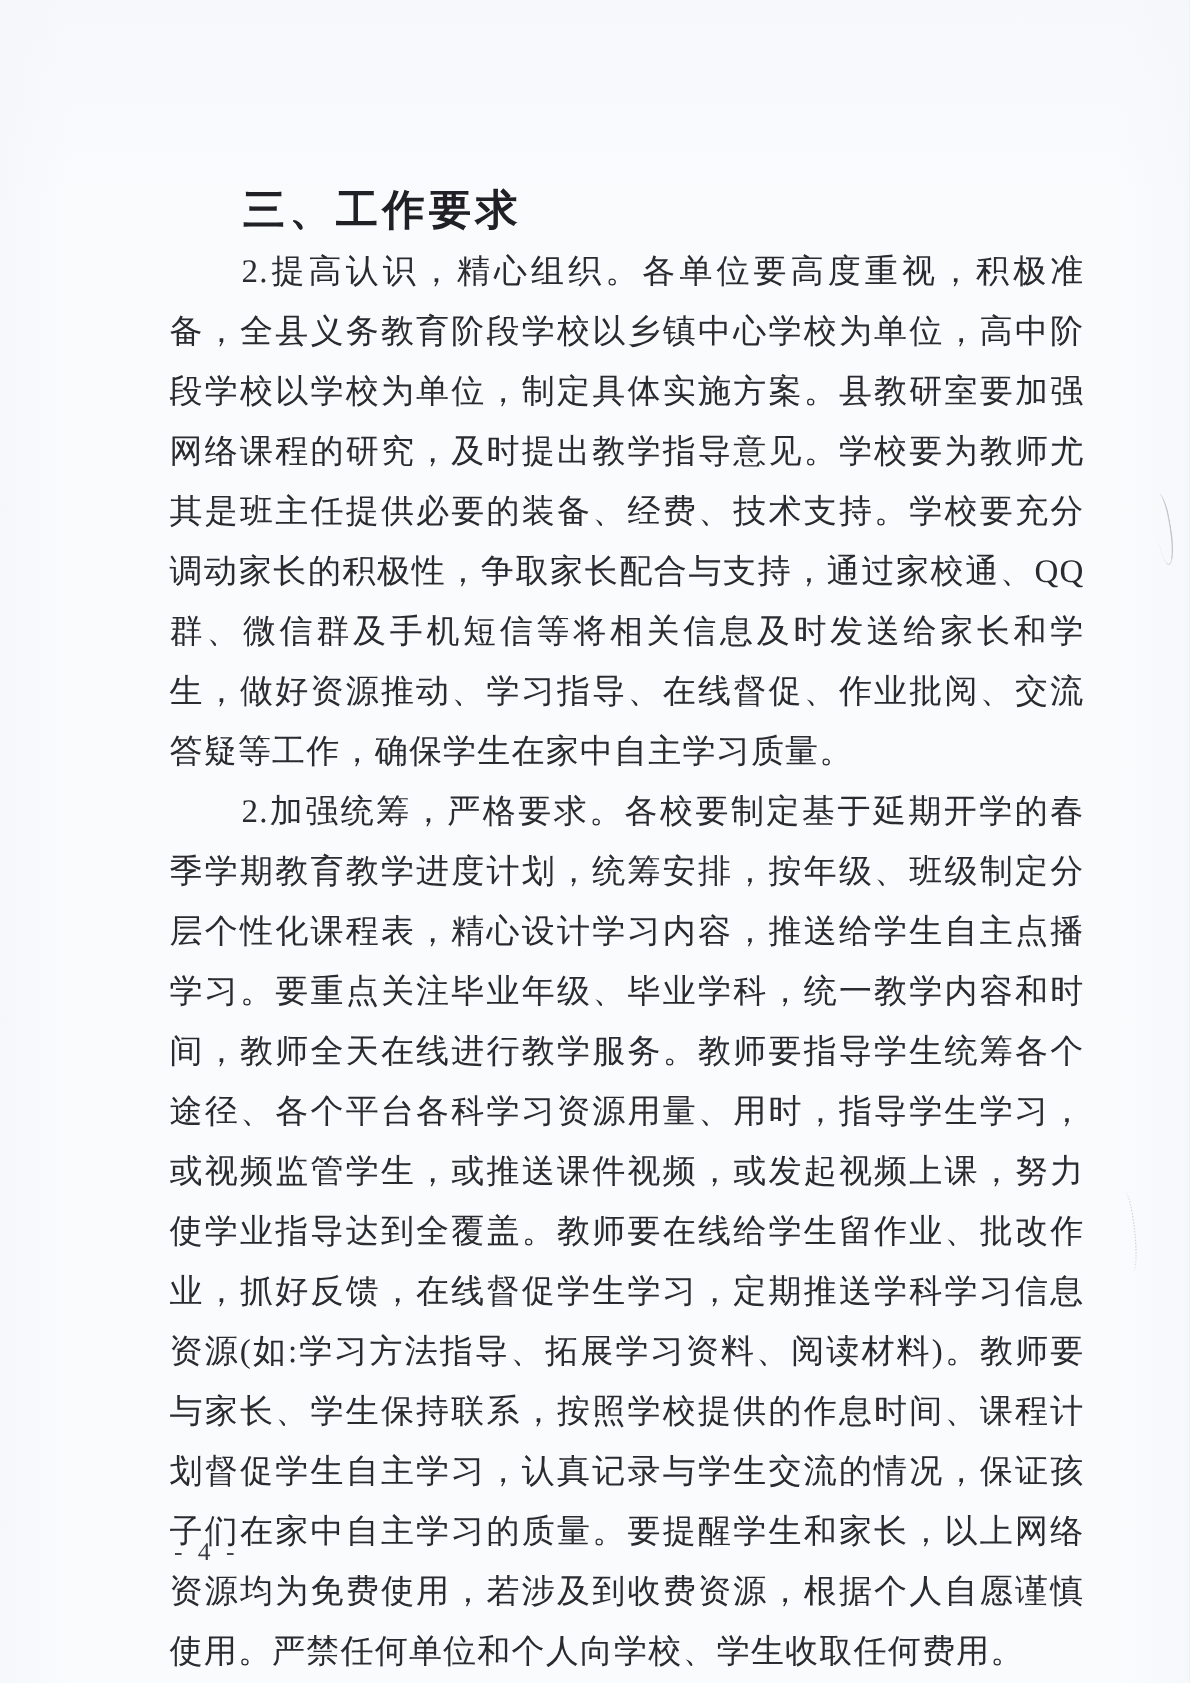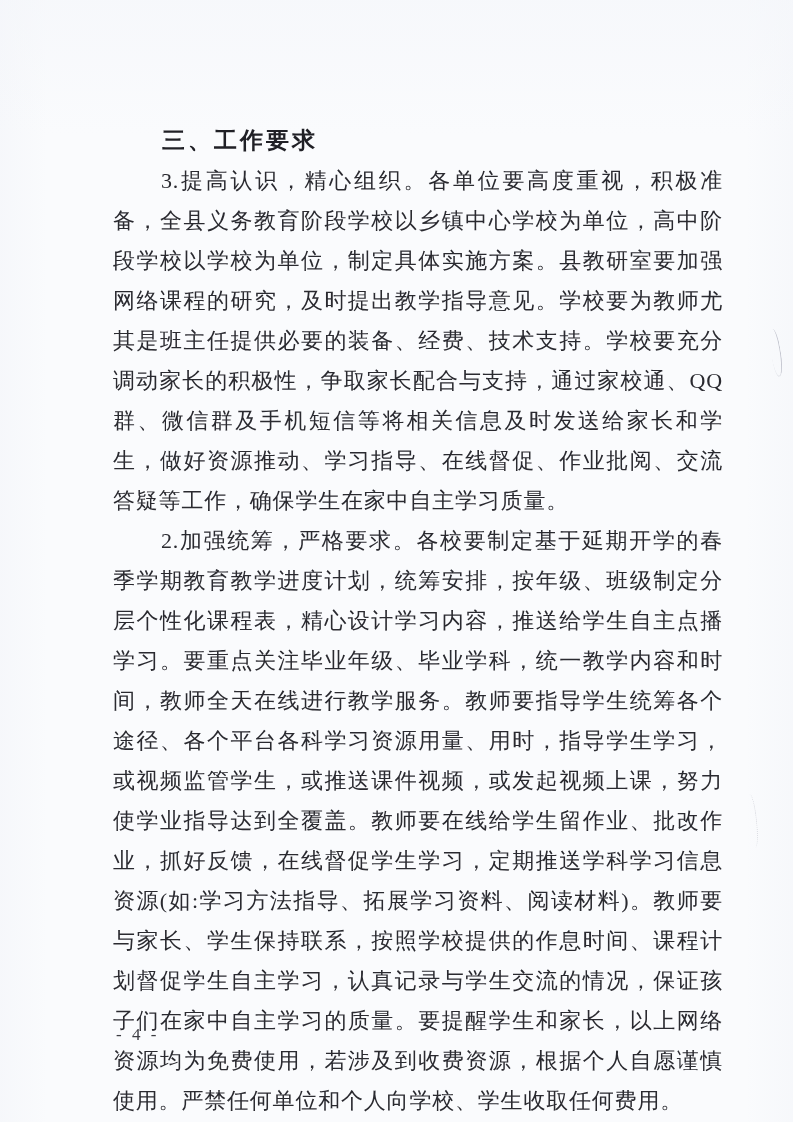--- a/index.html
+++ b/index.html
@@ -26,21 +26,21 @@
     width: 610px;
     color: #2a2a30;
     font-size: 22px;
     line-height: 40px;
     text-align: justify;
     text-justify: inter-ideograph;
   }
   .heading {
     margin: 0;
     padding-left: 49px;
-    font-size: 23px;
+    font-size: 28px;
     line-height: 40px;
     font-weight: 700;
     color: #202026;
     letter-spacing: 3px;
     text-align: left;
   }
   .para {
     margin: 0;
     text-indent: 2.18em;
     letter-spacing: 0.8px;
@@ -80,21 +80,21 @@
     opacity: 0.55;
   }
 </style>
 </head>
 <body>
 
 <div class="page">
 
   <main class="content">
     <h2 class="heading">三、工作要求</h2>
-    <p class="para">3.提高认识，精心组织。各单位要高度重视，积极准备，全县义务教育阶段学校以乡镇中心学校为单位，高中阶段学校以学校为单位，制定具体实施方案。县教研室要加强网络课程的研究，及时提出教学指导意见。学校要为教师尤其是班主任提供必要的装备、经费、技术支持。学校要充分调动家长的积极性，争取家长配合与支持，通过家校通、QQ 群、微信群及手机短信等将相关信息及时发送给家长和学生，做好资源推动、学习指导、在线督促、作业批阅、交流答疑等工作，确保学生在家中自主学习质量。</p>
+    <p class="para">2.提高认识，精心组织。各单位要高度重视，积极准备，全县义务教育阶段学校以乡镇中心学校为单位，高中阶段学校以学校为单位，制定具体实施方案。县教研室要加强网络课程的研究，及时提出教学指导意见。学校要为教师尤其是班主任提供必要的装备、经费、技术支持。学校要充分调动家长的积极性，争取家长配合与支持，通过家校通、QQ 群、微信群及手机短信等将相关信息及时发送给家长和学生，做好资源推动、学习指导、在线督促、作业批阅、交流答疑等工作，确保学生在家中自主学习质量。</p>
     <p class="para">2.加强统筹，严格要求。各校要制定基于延期开学的春季学期教育教学进度计划，统筹安排，按年级、班级制定分层个性化课程表，精心设计学习内容，推送给学生自主点播学习。要重点关注毕业年级、毕业学科，统一教学内容和时间，教师全天在线进行教学服务。教师要指导学生统筹各个途径、各个平台各科学习资源用量、用时，指导学生学习，或视频监管学生，或推送课件视频，或发起视频上课，努力使学业指导达到全覆盖。教师要在线给学生留作业、批改作业，抓好反馈，在线督促学生学习，定期推送学科学习信息资源(如:学习方法指导、拓展学习资料、阅读材料)。教师要与家长、学生保持联系，按照学校提供的作息时间、课程计划督促学生自主学习，认真记录与学生交流的情况，保证孩子们在家中自主学习的质量。要提醒学生和家长，以上网络资源均为免费使用，若涉及到收费资源，根据个人自愿谨慎使用。严禁任何单位和个人向学校、学生收取任何费用。</p>
   </main>
 
   <div class="page-number">- 4 -</div>
 
   <div class="artifact artifact-top"></div>
   <div class="artifact artifact-bottom"></div>
 
 </div>
 

